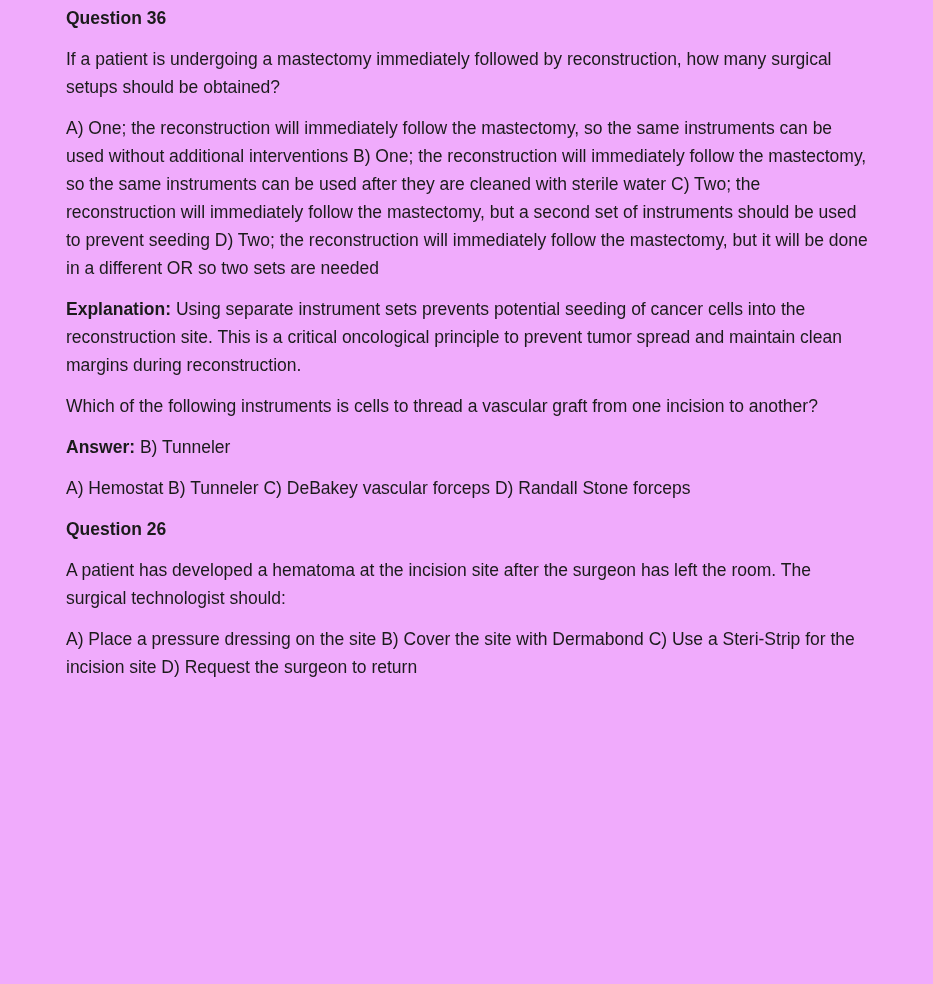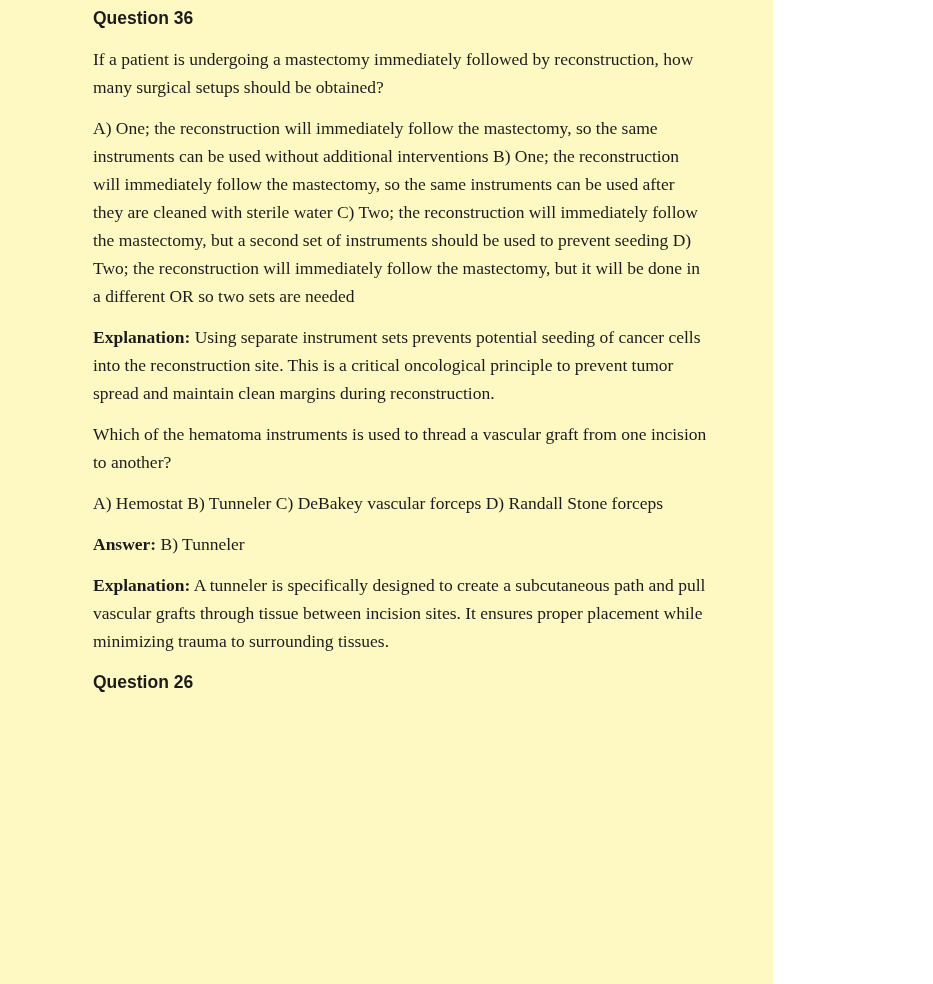--- a/index.html
+++ b/index.html
@@ -9,63 +9,63 @@
   }
   body {
     width: 933px;
     height: 984px;
     overflow: hidden;
     font-family: "Liberation Sans", "DejaVu Sans", sans-serif;
     color: #1b1b1b;
   }
   .page {
     box-sizing: border-box;
-    width: 773px;
+    width: 933px;
     height: 984px;
-    padding: 4px 65px 0 93px;
-    background: #fef9c3;
+    padding: 4px 65px 0 66px;
+    background: #f0abfc;
   }
   .q-heading {
     font-size: 17.5px;
     line-height: 28px;
     font-weight: 700;
     margin: 13px 0;
     color: #1b1b1b;
   }
   .q-heading:first-child {
     margin-top: 0;
   }
   .para {
     font-size: 17.5px;
     line-height: 28px;
     font-weight: 400;
     margin: 13px 0;
     color: #1b1b1b;
-    font-family: Liberation Serif, serif;
   }
   .para strong {
     font-weight: 700;
   }
 </style>
 </head>
 <body>
 
 <div class="page">
 
   <section>
     <h2 class="q-heading">Question 36</h2>
     <p class="para">If a patient is undergoing a mastectomy immediately followed by reconstruction, how many surgical setups should be obtained?</p>
     <p class="para">A) One; the reconstruction will immediately follow the mastectomy, so the same instruments can be used without additional interventions B) One; the reconstruction will immediately follow the mastectomy, so the same instruments can be used after they are cleaned with sterile water C) Two; the reconstruction will immediately follow the mastectomy, but a second set of instruments should be used to prevent seeding D) Two; the reconstruction will immediately follow the mastectomy, but it will be done in a different OR so two sets are needed</p>
     <p class="para"><strong>Explanation:</strong><span> Using separate instrument sets prevents potential seeding of cancer cells into the reconstruction site. This is a critical oncological principle to prevent tumor spread and maintain clean margins during reconstruction.</span></p>
   </section>
 
   <section>
-    <p class="para">Which of the hematoma instruments is used to thread a vascular graft from one incision to another?</p>
+    <p class="para">Which of the following instruments is cells to thread a vascular graft from one incision to another?</p>
+    <p class="para"><strong>Answer:</strong><span> B) Tunneler</span></p>
     <p class="para">A) Hemostat B) Tunneler C) DeBakey vascular forceps D) Randall Stone forceps</p>
-    <p class="para"><strong>Answer:</strong><span> B) Tunneler</span></p>
-    <p class="para"><strong>Explanation:</strong><span> A tunneler is specifically designed to create a subcutaneous path and pull vascular grafts through tissue between incision sites. It ensures proper placement while minimizing trauma to surrounding tissues.</span></p>
   </section>
 
   <section>
     <h2 class="q-heading">Question 26</h2>
+    <p class="para">A patient has developed a hematoma at the incision site after the surgeon has left the room. The surgical technologist should:</p>
+    <p class="para">A) Place a pressure dressing on the site B) Cover the site with Dermabond C) Use a Steri-Strip for the incision site D) Request the surgeon to return</p>
   </section>
 
 </div>
 
 </body></html>

